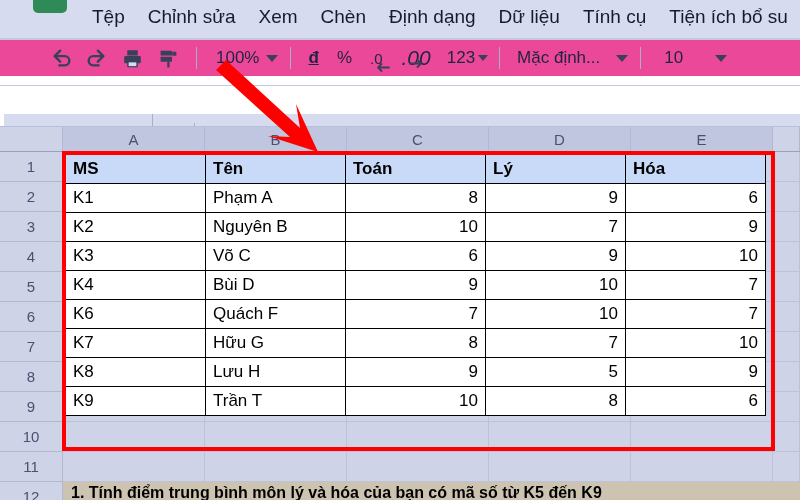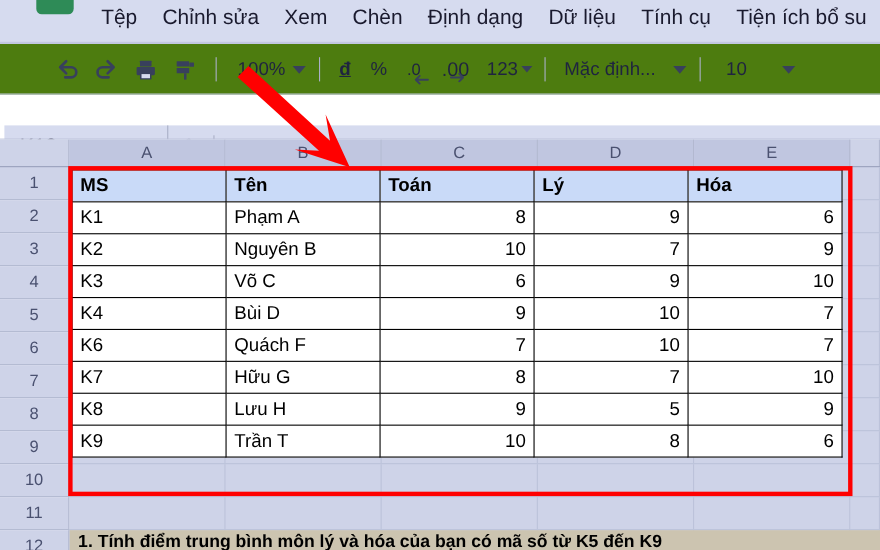--- a/index.html
+++ b/index.html
@@ -45,22 +45,22 @@
   }
   .menubar-sep {
     position: absolute; left: 0; top: 38px;
     width: 800px; height: 2px;
     background: #c2c8e0;
   }
 
   
   .toolbar {
     position: absolute; left: 0; top: 40px;
-    width: 800px; height: 46px;
-    background: #4d7c0f;
+    width: 800px; height: 36px;
+    background: #ec4899;
     display: flex; align-items: center;
   }
   .tb-group { display: flex; align-items: center; }
   .tb-btn {
     width: 28px; height: 28px;
     display: flex; align-items: center; justify-content: center;
     color: #38405c;
     cursor: default;
   }
   .tb-btn svg { display: block; }
@@ -319,21 +319,21 @@
     <div class="tb-text" style="margin-left:18px;">%</div>
 
     <div class="tb-text" style="margin-left:18px; position:relative;">
       <span style="font-size:15px;">.0</span>
       <svg style="position:absolute; left:6px; top:13px;" width="14" height="9" viewBox="0 0 14 9" fill="none" stroke="#38405c" stroke-width="1.8" stroke-linecap="round" stroke-linejoin="round">
         <path d="M13 4.5 H2 M5.5 1 L2 4.5 L5.5 8"></path>
       </svg>
     </div>
 
     <div class="tb-text" style="margin-left:19px; position:relative;">
-      <span style="font-size:18px;">.00</span>
+      <span style="font-size:21px;font-style:italic;">.00</span>
       <svg style="position:absolute; left:7px; top:13px;" width="14" height="9" viewBox="0 0 14 9" fill="none" stroke="#38405c" stroke-width="1.8" stroke-linecap="round" stroke-linejoin="round">
         <path d="M1 4.5 H12 M8.5 1 L12 4.5 L8.5 8"></path>
       </svg>
     </div>
 
     <div class="tb-text" style="margin-left:16px;">
       <span>123</span>
       <span class="caret-sm"></span>
     </div>
 

